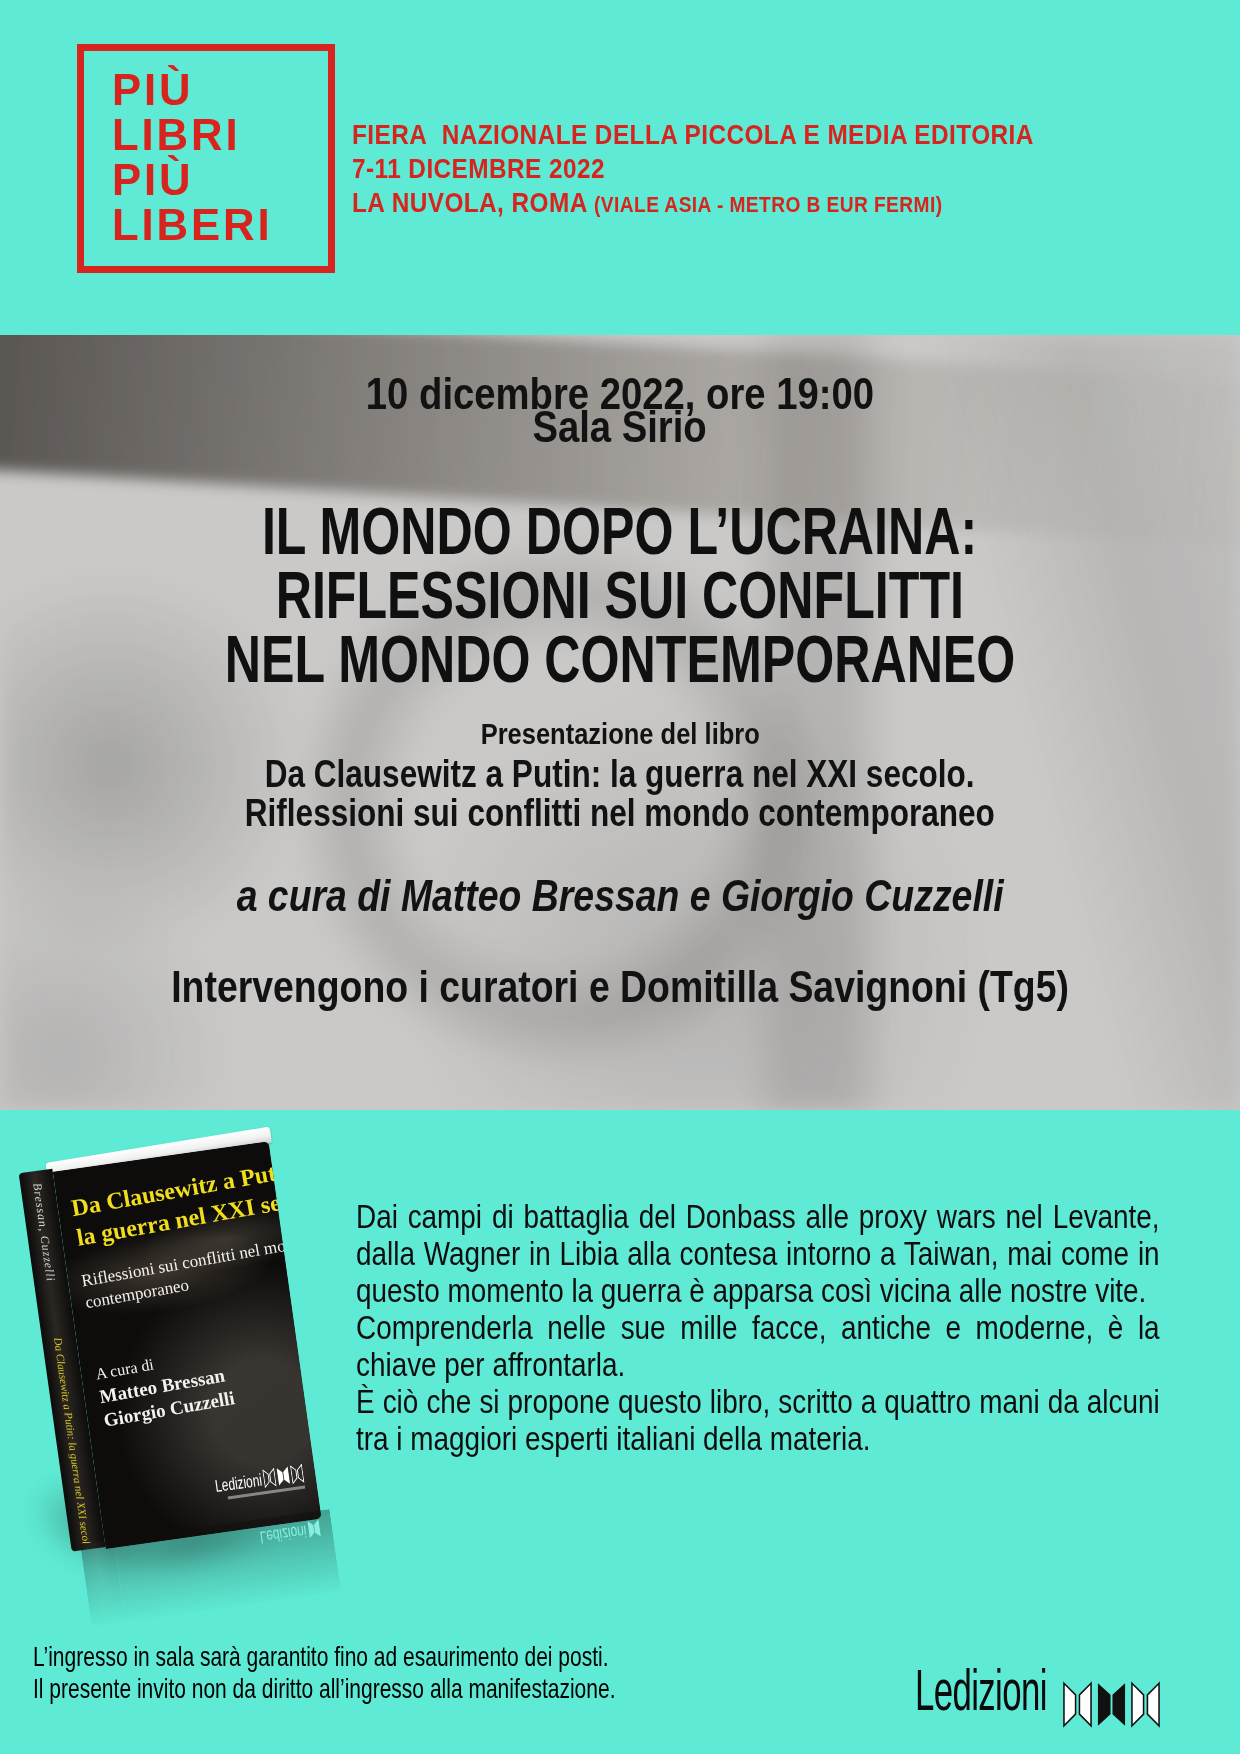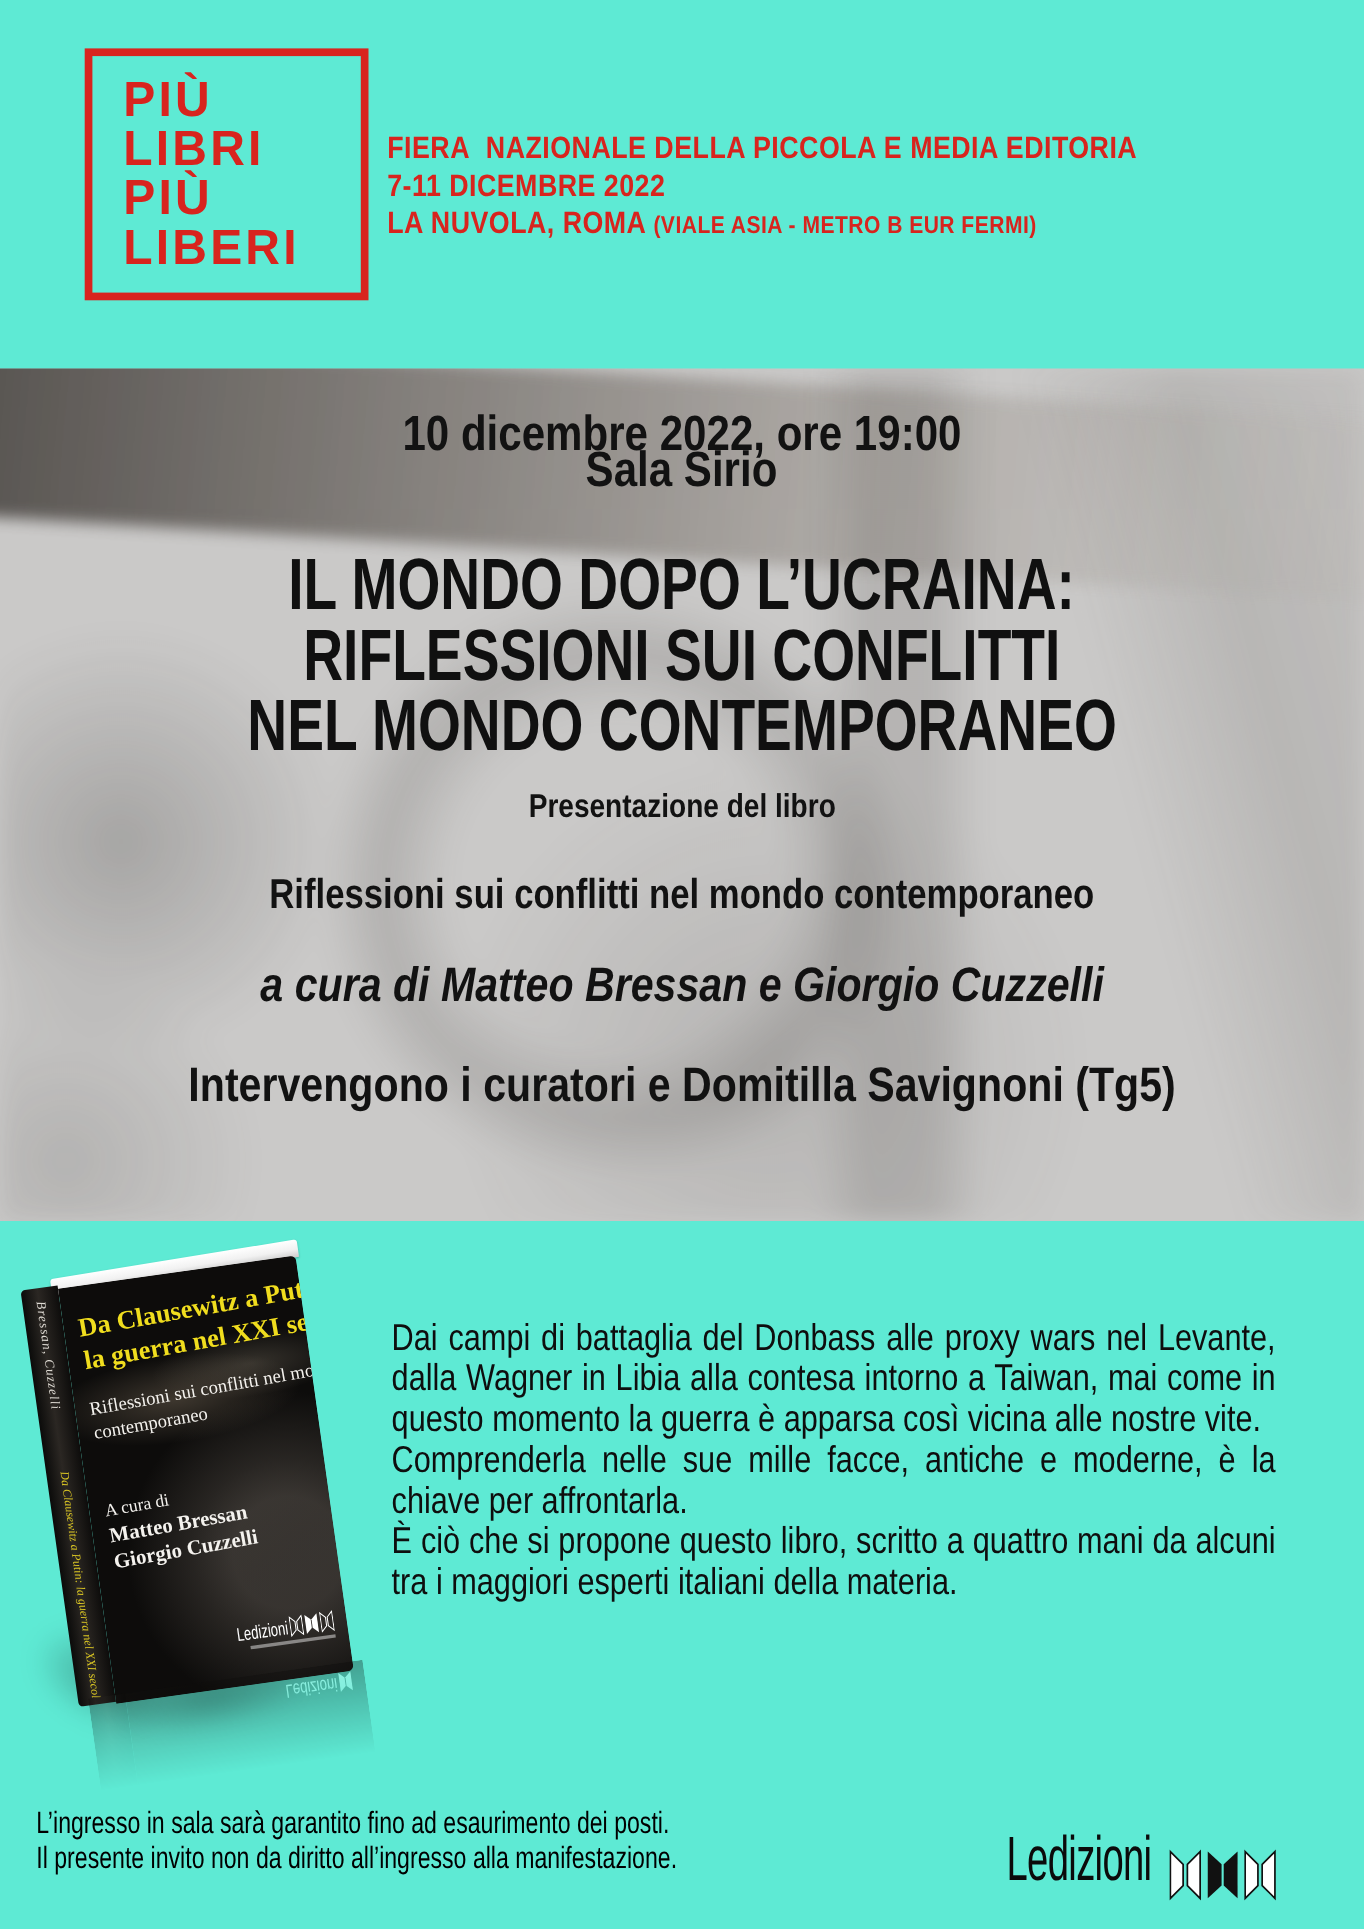--- a/index.html
+++ b/index.html
@@ -132,20 +132,21 @@
     <div class="hero-texture"></div>
 
     <div class="h-line h-when"><span class="cx s85">10 dicembre 2022, ore 19:00</span></div>
     <div class="h-line h-room"><span class="cx s85">Sala Sirio</span></div>
 
     <div class="h-line h-title l1"><span class="cx s76">IL MONDO DOPO L’UCRAINA:</span></div>
     <div class="h-line h-title l2"><span class="cx s76">RIFLESSIONI SUI CONFLITTI</span></div>
     <div class="h-line h-title l3"><span class="cx s76">NEL MONDO CONTEMPORANEO</span></div>
 
     <div class="h-line h-pres"><span class="cx s85">Presentazione del libro</span></div>
+    <div class="h-line h-booktitle"><span class="cx s83">Da Clausewitz a Putin: la guerra nel XXI secolo.</span></div>
     <div class="h-line h-booksub"><span class="cx s83">Riflessioni sui conflitti nel mondo contemporaneo</span></div>
 
     <div class="h-line h-curators"><span class="cx s85">a cura di Matteo Bressan e Giorgio Cuzzelli</span></div>
     <div class="h-line h-speakers"><span class="cx s85">Intervengono i curatori e Domitilla Savignoni (Tg5)</span></div>
   </div>
 
   <div class="book-shadow"></div>
   <div class="book-shadow2"></div>
 
   <div class="book-outer">

